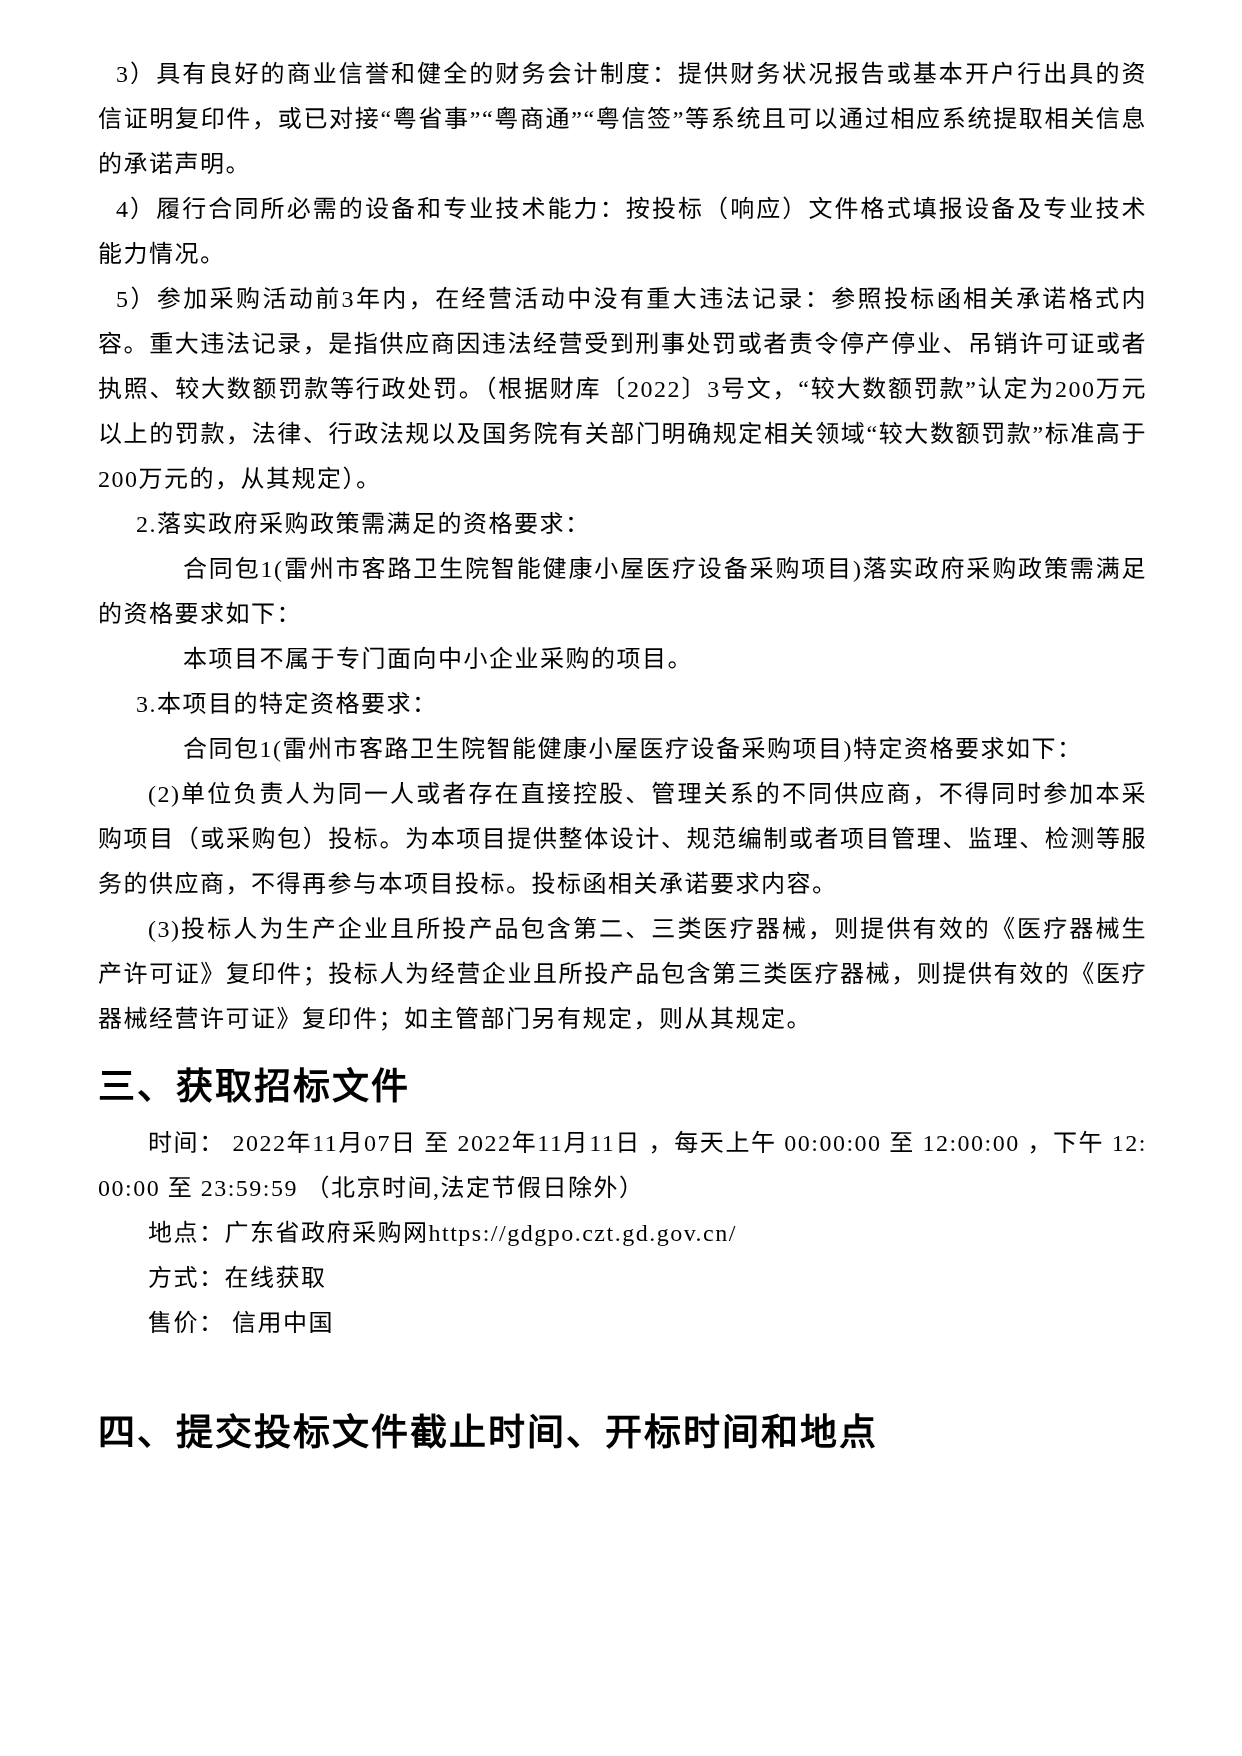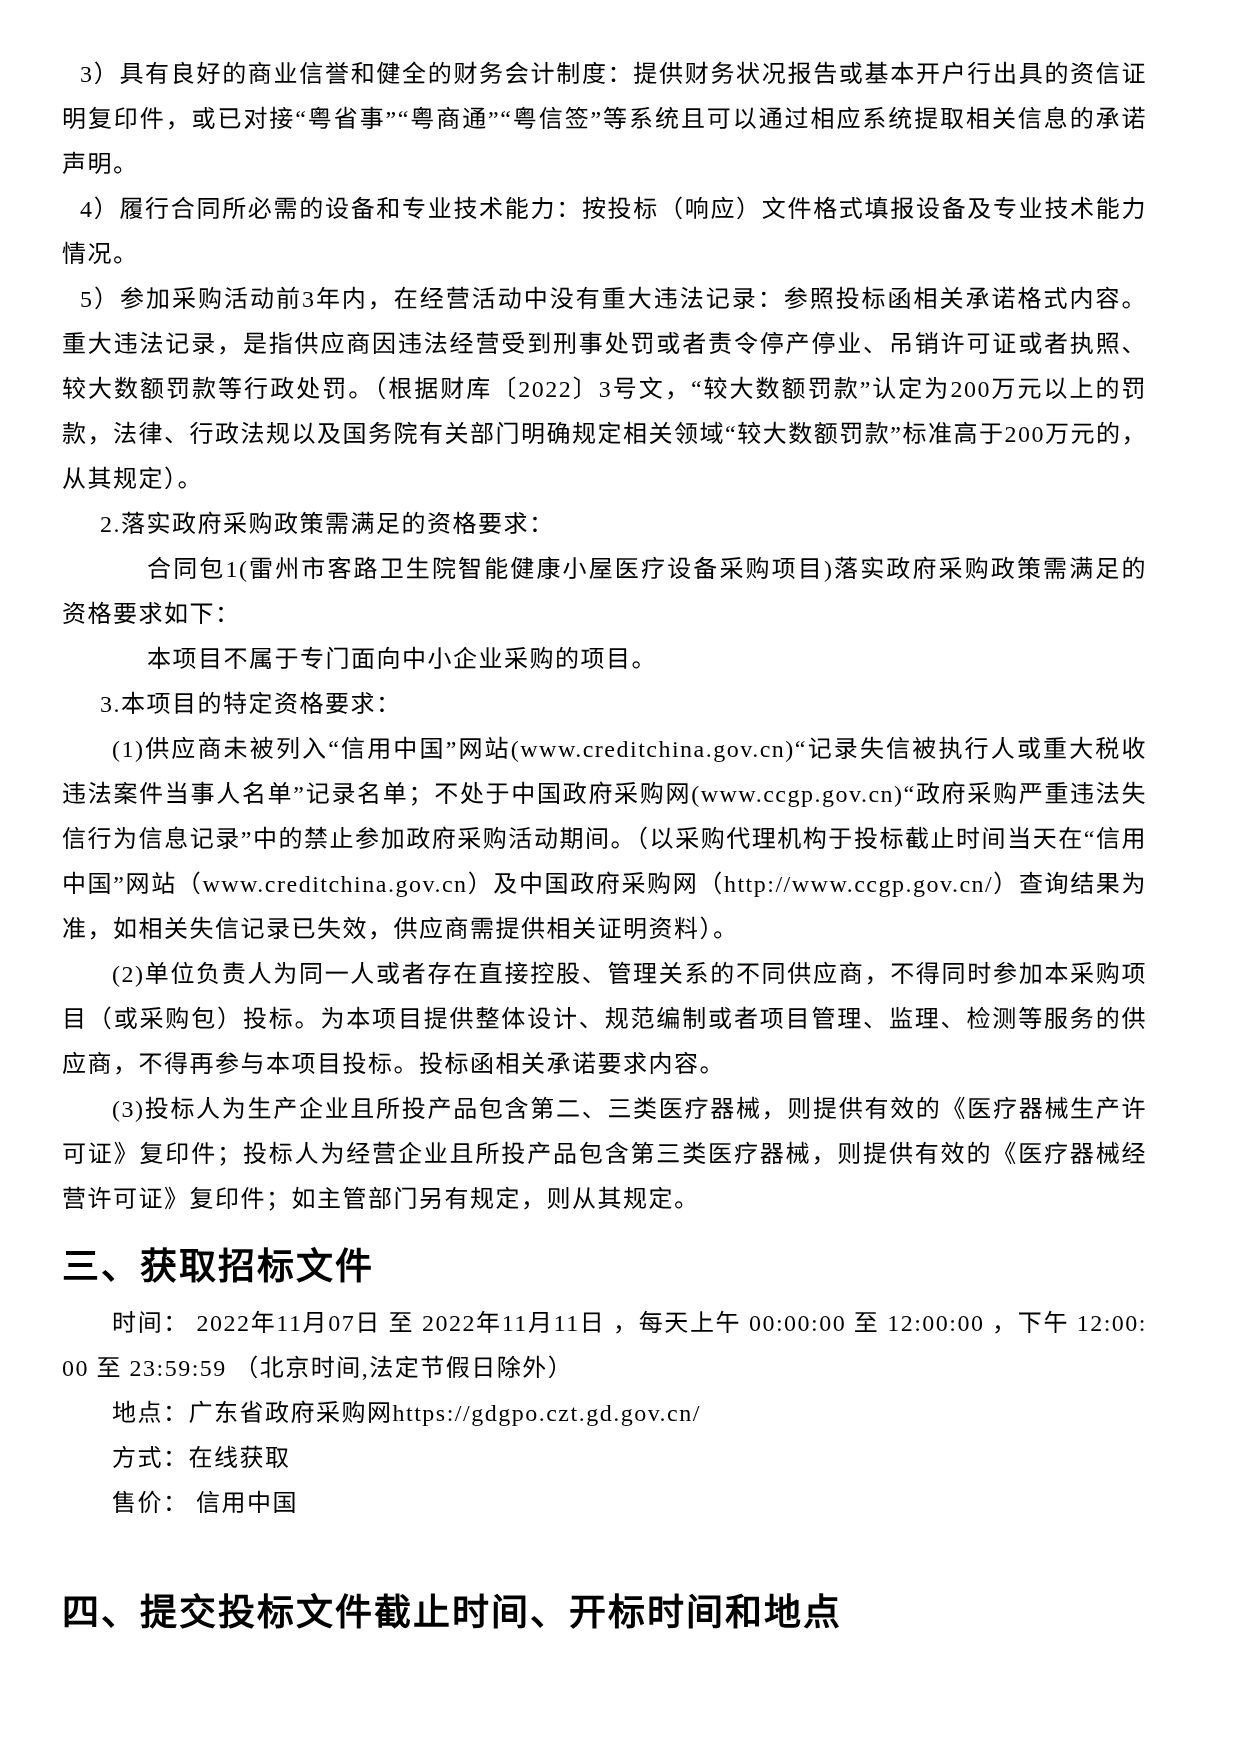--- a/index.html
+++ b/index.html
@@ -7,21 +7,21 @@
     padding: 0;
     background: #ffffff;
   }
   .page {
     position: relative;
     width: 1242px;
     height: 1756px;
     margin: 0 auto;
     background: #ffffff;
     box-sizing: border-box;
-    padding: 52px 95px 0 62px;
+    padding: 52px 95px 0 98px;
     overflow: hidden;
     font-family: "Liberation Serif", "DejaVu Serif", serif;
     color: #000000;
   }
   .para {
     margin: 0;
     font-size: 24px;
     line-height: 45px;
     letter-spacing: 1.5px;
     text-align: justify;
@@ -52,22 +52,22 @@
 
   <p class="para indent-paren">3）具有良好的商业信誉和健全的财务会计制度：提供财务状况报告或基本开户行出具的资信证明复印件，或已对接“粤省事”“粤商通”“粤信签”等系统且可以通过相应系统提取相关信息的承诺声明。</p>
   <p class="para indent-paren">4）履行合同所必需的设备和专业技术能力：按投标（响应）文件格式填报设备及专业技术能力情况。</p>
   <p class="para indent-paren">5）参加采购活动前3年内，在经营活动中没有重大违法记录：参照投标函相关承诺格式内容。重大违法记录，是指供应商因违法经营受到刑事处罚或者责令停产停业、吊销许可证或者执照、较大数额罚款等行政处罚。（根据财库〔2022〕3号文，“较大数额罚款”认定为200万元以上的罚款，法律、行政法规以及国务院有关部门明确规定相关领域“较大数额罚款”标准高于200万元的，从其规定）。</p>
 
   <p class="para indent-num">2.落实政府采购政策需满足的资格要求：</p>
   <p class="para indent-sub">合同包1(雷州市客路卫生院智能健康小屋医疗设备采购项目)落实政府采购政策需满足的资格要求如下：</p>
   <p class="para indent-sub">本项目不属于专门面向中小企业采购的项目。</p>
 
   <p class="para indent-num">3.本项目的特定资格要求：</p>
+  <p class="para indent-sub">合同包1(雷州市客路卫生院智能健康小屋医疗设备采购项目)特定资格要求如下：</p>
 
-  <p class="para indent-paren2">(1)供应商未被列入“信用中国”网站(www.creditchina.gov.cn)“记录失信被执行人或重大税收违法案件当事人名单”记录名单；不处于中国政府采购网(www.ccgp.gov.cn)“政府采购严重违法失信行为信息记录”中的禁止参加政府采购活动期间。（以采购代理机构于投标截止时间当天在“信用中国”网站（www.creditchina.gov.cn）及中国政府采购网（http://www.ccgp.gov.cn/）查询结果为准，如相关失信记录已失效，供应商需提供相关证明资料）。</p>
   <p class="para indent-paren2">(2)单位负责人为同一人或者存在直接控股、管理关系的不同供应商，不得同时参加本采购项目（或采购包）投标。为本项目提供整体设计、规范编制或者项目管理、监理、检测等服务的供应商，不得再参与本项目投标。投标函相关承诺要求内容。</p>
   <p class="para indent-paren2">(3)投标人为生产企业且所投产品包含第二、三类医疗器械，则提供有效的《医疗器械生产许可证》复印件；投标人为经营企业且所投产品包含第三类医疗器械，则提供有效的《医疗器械经营许可证》复印件；如主管部门另有规定，则从其规定。</p>
 
   <h2 class="heading heading-3">三、获取招标文件</h2>
 
   <p class="para indent-info">时间：  2022年11月07日  至  2022年11月11日 ，每天上午 00:00:00  至  12:00:00 ，下午 12:00:00  至  23:59:59  （北京时间,法定节假日除外）</p>
   <p class="para indent-info">地点：广东省政府采购网https://gdgpo.czt.gd.gov.cn/</p>
   <p class="para indent-info">方式：在线获取</p>
   <p class="para indent-info">售价：  信用中国</p>
 

